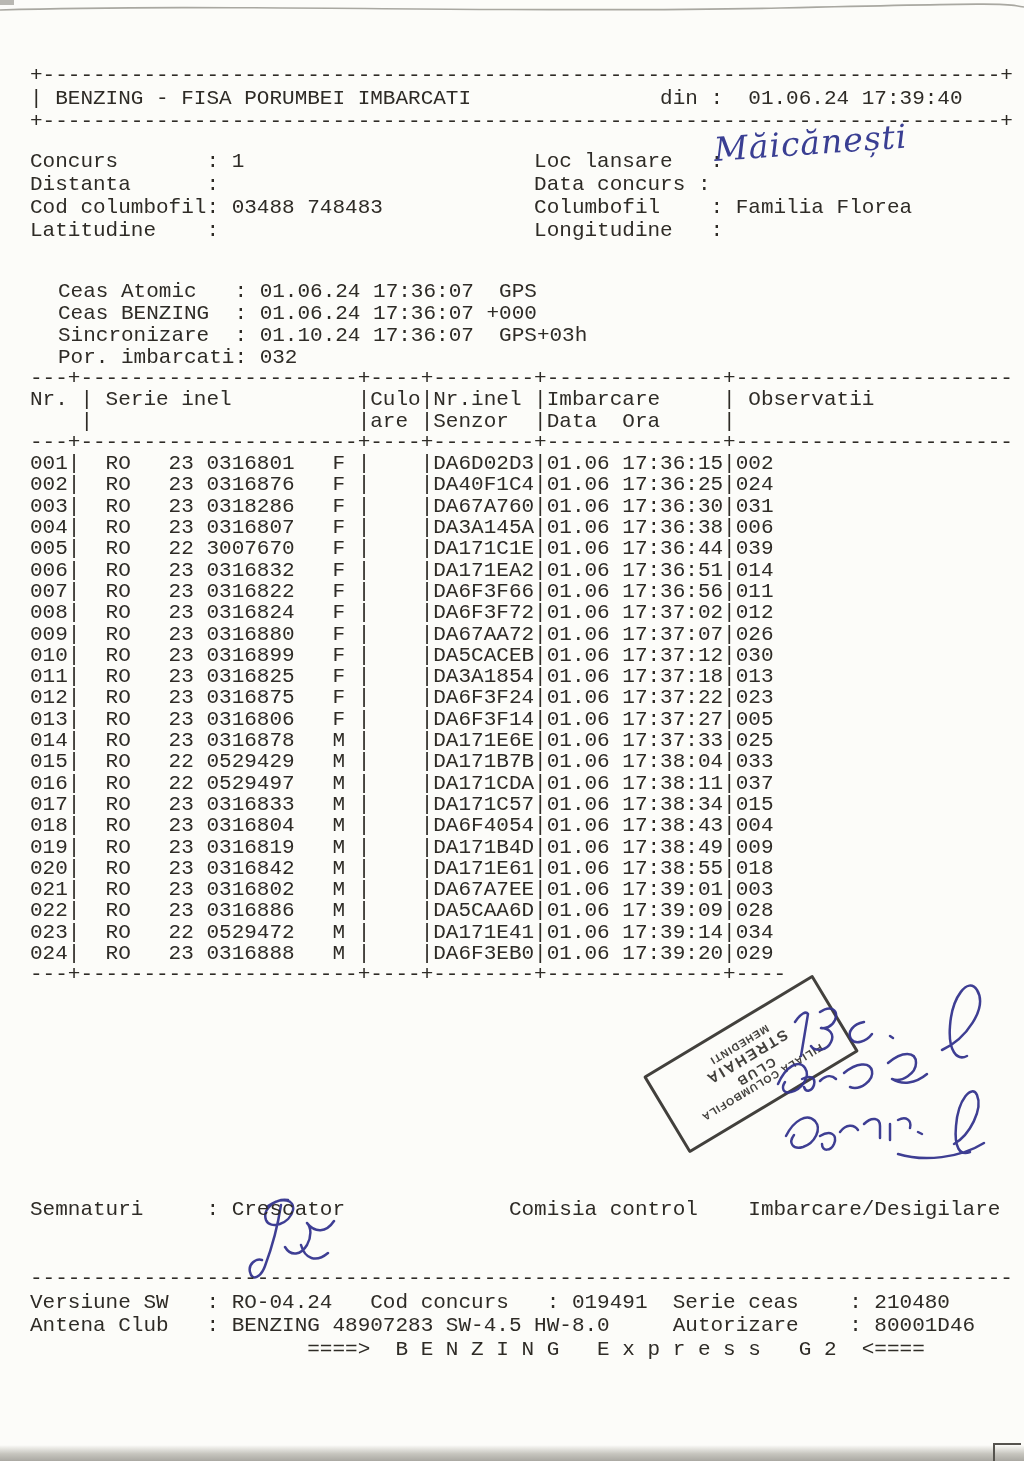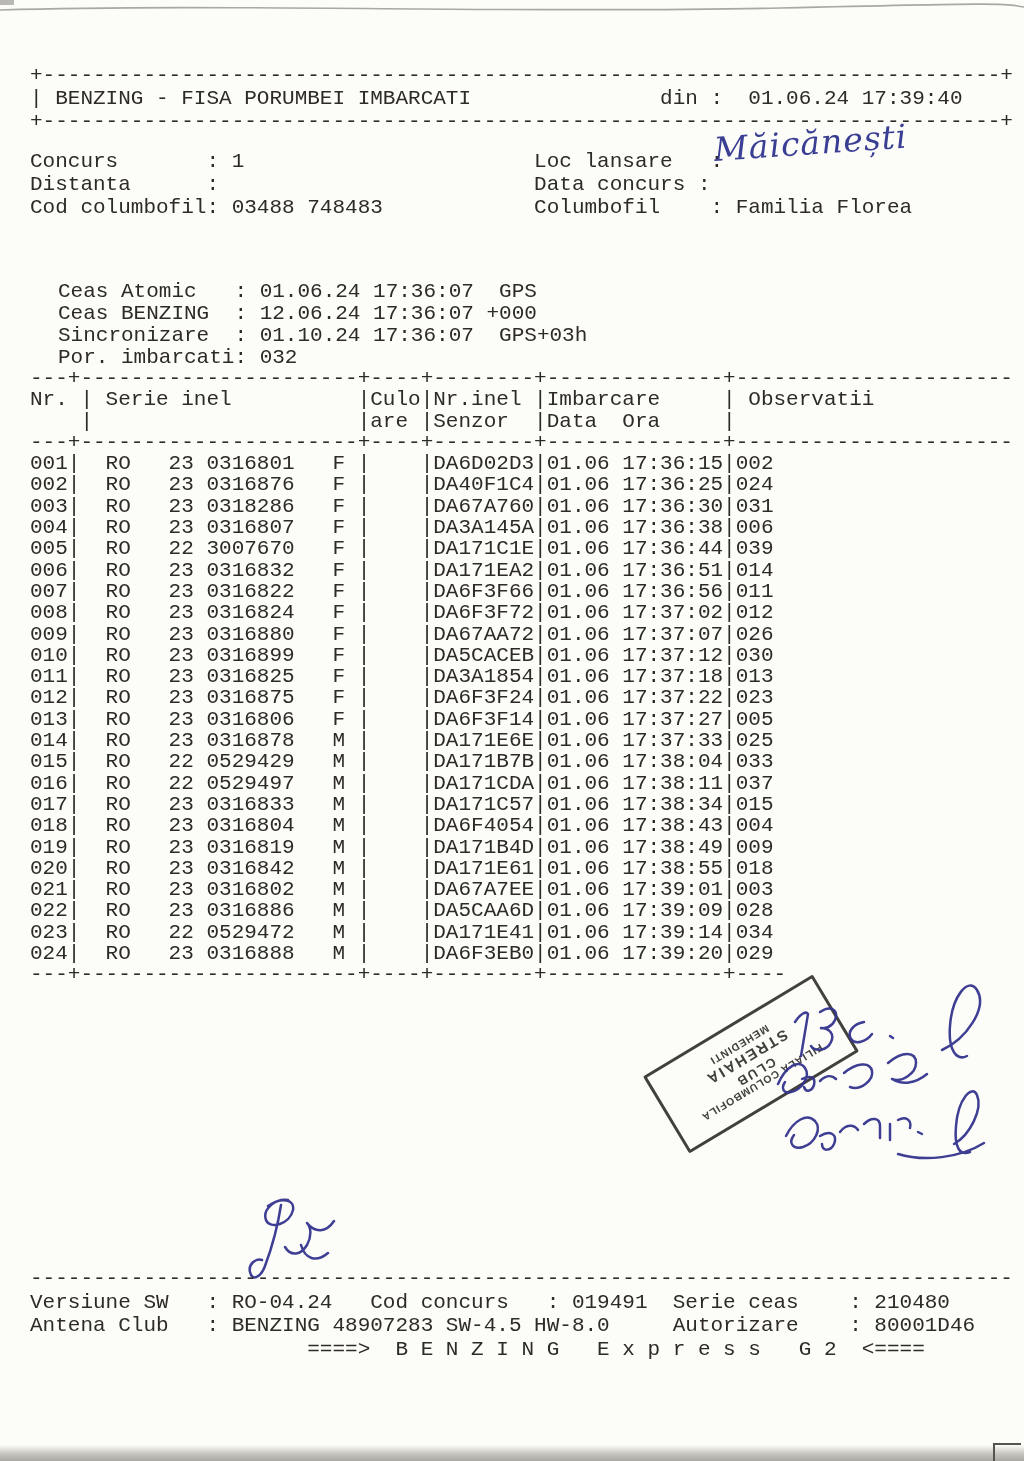--- a/index.html
+++ b/index.html
@@ -42,24 +42,24 @@
 
 <div class="page">
 
   <svg class="ink" width="1024" height="30">
     <path d="M0,10 C220,3 520,14 780,8 S1000,4 1024,7" stroke="#a9a8a1" stroke-width="1.6" fill="none"></path>
     <rect x="0" y="0" width="14" height="5" fill="#b9b8b2"></rect>
   </svg>
 
   <div class="blk" id="title-box" style="top:64px;line-height:23px;"><div>+----------------------------------------------------------------------------+</div><div>| BENZING - FISA PORUMBEI IMBARCATI               din :  01.06.24 17:39:40        |</div><div>+----------------------------------------------------------------------------+</div></div>
 
-  <div class="blk" id="info-a" style="top:150px;line-height:23px;"><div>Concurs       : 1                       Loc lansare   : </div><div></div><div>Distanta      :                         Data concurs :</div><div>Cod columbofil: 03488 748483            Columbofil    : Familia Florea</div></div>
+  <div class="blk" id="info-a" style="top:150px;line-height:23px;"><div>Concurs       : 1                       Loc lansare   : </div><div></div><div>Distanta      :                         Data concurs :</div><div>Cod columbofil: 03488 748483            Columbofil    : Familia Florea</div><div>Latitudine    :                         Longitudine   :</div></div>
   <span class="hand">Măicănești</span>
 
-  <div class="blk" id="info-b" style="top:281px;line-height:22px;margin-left:28px;"><div>Ceas Atomic   : 01.06.24 17:36:07  GPS</div><div>Ceas BENZING  : 12.06.24 17:36:07 +000</div><div>Sincronizare  : 01.10.24 17:36:07  GPS+03h</div><div>Por. imbarcati: 032</div></div>
+  <div class="blk" id="info-b" style="top:281px;line-height:22px;margin-left:28px;"><div>Ceas Atomic   : 01.06.24 17:36:07  GPS</div><div>Ceas BENZING  : 01.06.24 17:36:07 +000</div><div>Sincronizare  : 01.10.24 17:36:07  GPS+03h</div><div>Por. imbarcati: 032</div></div>
 
   <div class="blk" id="pigeon-table" style="top:368px;line-height:21.3px;"><div>---+----------------------+----+--------+--------------+----------------------</div><div>Nr. | Serie inel          |Culo|Nr.inel |Imbarcare     | Observatii</div><div>    |                     |are |Senzor  |Data  Ora     |</div><div>---+----------------------+----+--------+--------------+----------------------</div><div>001|  RO   23 0316801   F |    |DA6D02D3|01.06 17:36:15|002</div><div>002|  RO   23 0316876   F |    |DA40F1C4|01.06 17:36:25|024</div><div>003|  RO   23 0318286   F |    |DA67A760|01.06 17:36:30|031</div><div>004|  RO   23 0316807   F |    |DA3A145A|01.06 17:36:38|006</div><div>005|  RO   22 3007670   F |    |DA171C1E|01.06 17:36:44|039</div><div>006|  RO   23 0316832   F |    |DA171EA2|01.06 17:36:51|014</div><div>007|  RO   23 0316822   F |    |DA6F3F66|01.06 17:36:56|011</div><div>008|  RO   23 0316824   F |    |DA6F3F72|01.06 17:37:02|012</div><div>009|  RO   23 0316880   F |    |DA67AA72|01.06 17:37:07|026</div><div>010|  RO   23 0316899   F |    |DA5CACEB|01.06 17:37:12|030</div><div>011|  RO   23 0316825   F |    |DA3A1854|01.06 17:37:18|013</div><div>012|  RO   23 0316875   F |    |DA6F3F24|01.06 17:37:22|023</div><div>013|  RO   23 0316806   F |    |DA6F3F14|01.06 17:37:27|005</div><div>014|  RO   23 0316878   M |    |DA171E6E|01.06 17:37:33|025</div><div>015|  RO   22 0529429   M |    |DA171B7B|01.06 17:38:04|033</div><div>016|  RO   22 0529497   M |    |DA171CDA|01.06 17:38:11|037</div><div>017|  RO   23 0316833   M |    |DA171C57|01.06 17:38:34|015</div><div>018|  RO   23 0316804   M |    |DA6F4054|01.06 17:38:43|004</div><div>019|  RO   23 0316819   M |    |DA171B4D|01.06 17:38:49|009</div><div>020|  RO   23 0316842   M |    |DA171E61|01.06 17:38:55|018</div><div>021|  RO   23 0316802   M |    |DA67A7EE|01.06 17:39:01|003</div><div>022|  RO   23 0316886   M |    |DA5CAA6D|01.06 17:39:09|028</div><div>023|  RO   22 0529472   M |    |DA171E41|01.06 17:39:14|034</div><div>024|  RO   23 0316888   M |    |DA6F3EB0|01.06 17:39:20|029</div><div>---+----------------------+----+--------+--------------+----</div></div>
 
   <div class="stamp">
     <span class="s1">FILIALA COLUMBOFILA</span>
     <span class="s2">CLUB</span>
     <span class="s3">STREHAIA</span>
     <span class="s4">MEHEDINTI</span>
   </div>
 
@@ -69,20 +69,21 @@
       <path d="M864,1022 c-11,2 -17,10 -13,17 c4,6 15,3 21,-5 M890,1036 l3,2"></path>
       <path d="M942,1050 c24,-11 46,-42 35,-60 c-9,-14 -25,7 -27,36 c-2,25 7,35 17,30"></path>
       <path d="M778,1084 c8,-18 21,-25 27,-16 c6,9 -4,22 -14,24 c-8,2 -10,-4 -6,-10 M802,1079 c8,-4 14,-2 12,6 c-2,6 -8,8 -10,2 M820,1081 c6,-6 12,-6 16,-2 M844,1073 c12,-10 26,-12 28,-2 c2,9 -12,20 -22,16"></path>
       <path d="M888,1063 c14,-12 28,-12 28,0 c0,10 -14,20 -24,16 c10,6 23,5 35,-5"></path>
       <path d="M786,1136 c8,-16 21,-23 29,-15 c7,8 0,22 -12,26 c-10,3 -15,-4 -9,-12 M820,1136 c10,-6 18,-2 14,8 c-3,7 -12,8 -12,0 M840,1132 c6,-8 14,-8 18,-2 M864,1124 c8,-8 16,-6 16,2 l0,12 M890,1124 l0,16 M898,1120 c8,-4 14,0 12,8 M918,1132 l4,2"></path>
       <path d="M954,1144 c16,-9 29,-35 23,-49 c-5,-11 -19,4 -21,31 c-2,22 4,30 14,26 M898,1154 c26,8 62,4 86,-11"></path>
       <path d="M268,1206 c14,-10 27,-6 25,4 c-3,14 -23,20 -27,10 c-4,-11 10,-22 22,-20 M281,1205 c-4,26 -10,45 -16,61 c-4,11 -13,16 -15,6 c-2,-8 6,-14 12,-12 M285,1247 c6,10 16,8 22,-2 c5,-9 4,-18 0,-22 c8,10 19,10 27,-2 M301,1245 c4,14 15,18 27,8"></path>
     </g>
   </svg>
 
+  <div class="blk" id="semnaturi-row" style="top:1199px;line-height:22px;"><div>Semnaturi     : Crescator             Comisia control    Imbarcare/Desigilare</div></div>
 
   <div class="blk" id="footer" style="top:1267px;line-height:23.5px;"><div>------------------------------------------------------------------------------</div><div>Versiune SW   : RO-04.24   Cod concurs   : 019491  Serie ceas    : 210480</div><div>Antena Club   : BENZING 48907283 SW-4.5 HW-8.0     Autorizare    : 80001D46</div><div>                      ====&gt;  B E N Z I N G   E x p r e s s   G 2  &lt;====</div></div>
 
   <div class="bottom-band"></div>
   <svg class="ink" width="1024" height="1461">
     <path d="M993,1444 h28 M994,1444 v17" stroke="#55534e" stroke-width="2" fill="none"></path>
   </svg>
 
 </div>
 

